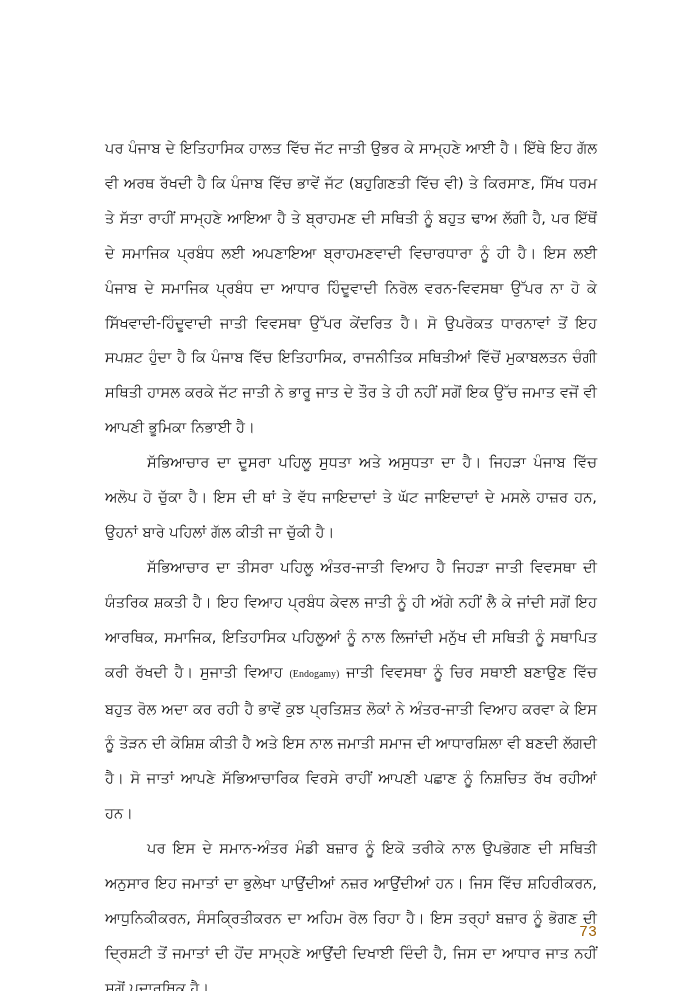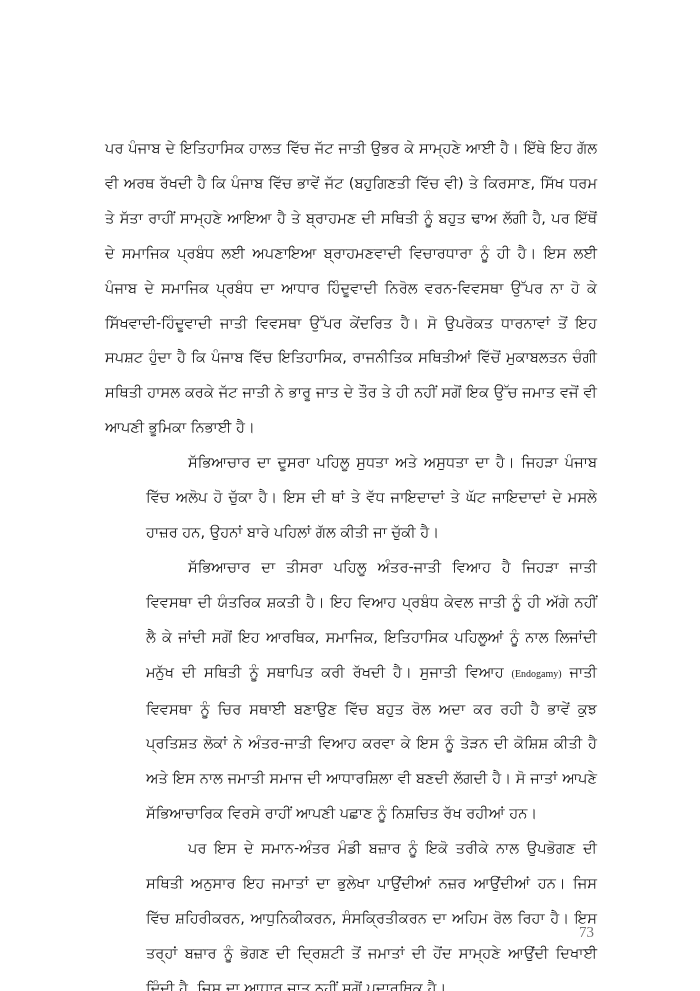--- a/index.html
+++ b/index.html
@@ -24,33 +24,32 @@
       line-height: 34.9px;
       text-align: justify;
     }
     .para {
       margin: 0;
       padding: 0;
       text-align: justify;
     }
     .para.indent {
       text-indent: 42px;
-      margin-left: 41px;
     }
     .latin {
       font-family: "Liberation Serif", "DejaVu Serif", serif;
       font-size: 10px;
     }
     .page-number {
       position: absolute;
       left: 579px;
       top: 924px;
-      font-family: Liberation Serif, serif;
+      font-family: Liberation Mono, monospace;
       font-size: 15px;
-      color: #737373;
+      color: #a16207;
     }
   </style>
 </head>
 <body>
 
 <div class="page">
   <p class="para">ਪਰ ਪੰਜਾਬ ਦੇ ਇਤਿਹਾਸਿਕ ਹਾਲਤ ਵਿੱਚ ਜੱਟ ਜਾਤੀ ਉਭਰ ਕੇ ਸਾਮ੍ਹਣੇ ਆਈ ਹੈ। ਇੱਥੇ ਇਹ ਗੱਲ ਵੀ ਅਰਥ ਰੱਖਦੀ ਹੈ ਕਿ ਪੰਜਾਬ ਵਿੱਚ ਭਾਵੇਂ ਜੱਟ (ਬਹੁਗਿਣਤੀ ਵਿੱਚ ਵੀ) ਤੇ ਕਿਰਸਾਣ, ਸਿੱਖ ਧਰਮ ਤੇ ਸੱਤਾ ਰਾਹੀਂ ਸਾਮ੍ਹਣੇ ਆਇਆ ਹੈ ਤੇ ਬ੍ਰਾਹਮਣ ਦੀ ਸਥਿਤੀ ਨੂੰ ਬਹੁਤ ਢਾਅ ਲੱਗੀ ਹੈ, ਪਰ ਇੱਥੋਂ ਦੇ ਸਮਾਜਿਕ ਪ੍ਰਬੰਧ ਲਈ ਅਪਣਾਇਆ ਬ੍ਰਾਹਮਣਵਾਦੀ ਵਿਚਾਰਧਾਰਾ ਨੂੰ ਹੀ ਹੈ। ਇਸ ਲਈ ਪੰਜਾਬ ਦੇ ਸਮਾਜਿਕ ਪ੍ਰਬੰਧ ਦਾ ਆਧਾਰ ਹਿੰਦੂਵਾਦੀ ਨਿਰੋਲ ਵਰਨ-ਵਿਵਸਥਾ ਉੱਪਰ ਨਾ ਹੋ ਕੇ ਸਿੱਖਵਾਦੀ-ਹਿੰਦੂਵਾਦੀ ਜਾਤੀ ਵਿਵਸਥਾ ਉੱਪਰ ਕੇਂਦਰਿਤ ਹੈ। ਸੋ ਉਪਰੋਕਤ ਧਾਰਨਾਵਾਂ ਤੋਂ ਇਹ ਸਪਸ਼ਟ ਹੁੰਦਾ ਹੈ ਕਿ ਪੰਜਾਬ ਵਿੱਚ ਇਤਿਹਾਸਿਕ, ਰਾਜਨੀਤਿਕ ਸਥਿਤੀਆਂ ਵਿੱਚੋਂ ਮੁਕਾਬਲਤਨ ਚੰਗੀ ਸਥਿਤੀ ਹਾਸਲ ਕਰਕੇ ਜੱਟ ਜਾਤੀ ਨੇ ਭਾਰੂ ਜਾਤ ਦੇ ਤੌਰ ਤੇ ਹੀ ਨਹੀਂ ਸਗੋਂ ਇਕ ਉੱਚ ਜਮਾਤ ਵਜੋਂ ਵੀ ਆਪਣੀ ਭੂਮਿਕਾ ਨਿਭਾਈ ਹੈ।</p>
   <p class="para indent">ਸੱਭਿਆਚਾਰ ਦਾ ਦੂਸਰਾ ਪਹਿਲੂ ਸੁਧਤਾ ਅਤੇ ਅਸੁਧਤਾ ਦਾ ਹੈ। ਜਿਹੜਾ ਪੰਜਾਬ ਵਿੱਚ ਅਲੋਪ ਹੋ ਚੁੱਕਾ ਹੈ। ਇਸ ਦੀ ਥਾਂ ਤੇ ਵੱਧ ਜਾਇਦਾਦਾਂ ਤੇ ਘੱਟ ਜਾਇਦਾਦਾਂ ਦੇ ਮਸਲੇ ਹਾਜ਼ਰ ਹਨ, ਉਹਨਾਂ ਬਾਰੇ ਪਹਿਲਾਂ ਗੱਲ ਕੀਤੀ ਜਾ ਚੁੱਕੀ ਹੈ।</p>
   <p class="para indent"><span>ਸੱਭਿਆਚਾਰ ਦਾ ਤੀਸਰਾ ਪਹਿਲੂ ਅੰਤਰ-ਜਾਤੀ ਵਿਆਹ ਹੈ ਜਿਹੜਾ ਜਾਤੀ ਵਿਵਸਥਾ ਦੀ ਯੰਤਰਿਕ ਸ਼ਕਤੀ ਹੈ। ਇਹ ਵਿਆਹ ਪ੍ਰਬੰਧ ਕੇਵਲ ਜਾਤੀ ਨੂੰ ਹੀ ਅੱਗੇ ਨਹੀਂ ਲੈ ਕੇ ਜਾਂਦੀ ਸਗੋਂ ਇਹ ਆਰਥਿਕ, ਸਮਾਜਿਕ, ਇਤਿਹਾਸਿਕ ਪਹਿਲੂਆਂ ਨੂੰ ਨਾਲ ਲਿਜਾਂਦੀ ਮਨੁੱਖ ਦੀ ਸਥਿਤੀ ਨੂੰ ਸਥਾਪਿਤ ਕਰੀ ਰੱਖਦੀ ਹੈ। ਸੁਜਾਤੀ ਵਿਆਹ </span><span class="latin">(Endogamy)</span><span> ਜਾਤੀ ਵਿਵਸਥਾ ਨੂੰ ਚਿਰ ਸਥਾਈ ਬਣਾਉਣ ਵਿੱਚ ਬਹੁਤ ਰੋਲ ਅਦਾ ਕਰ ਰਹੀ ਹੈ ਭਾਵੇਂ ਕੁਝ ਪ੍ਰਤਿਸ਼ਤ ਲੋਕਾਂ ਨੇ ਅੰਤਰ-ਜਾਤੀ ਵਿਆਹ ਕਰਵਾ ਕੇ ਇਸ ਨੂੰ ਤੋੜਨ ਦੀ ਕੋਸ਼ਿਸ਼ ਕੀਤੀ ਹੈ ਅਤੇ ਇਸ ਨਾਲ ਜਮਾਤੀ ਸਮਾਜ ਦੀ ਆਧਾਰਸ਼ਿਲਾ ਵੀ ਬਣਦੀ ਲੱਗਦੀ ਹੈ। ਸੋ ਜਾਤਾਂ ਆਪਣੇ ਸੱਭਿਆਚਾਰਿਕ ਵਿਰਸੇ ਰਾਹੀਂ ਆਪਣੀ ਪਛਾਣ ਨੂੰ ਨਿਸ਼ਚਿਤ ਰੱਖ ਰਹੀਆਂ ਹਨ।</span></p>
   <p class="para indent">ਪਰ ਇਸ ਦੇ ਸਮਾਨ-ਅੰਤਰ ਮੰਡੀ ਬਜ਼ਾਰ ਨੂੰ ਇਕੋ ਤਰੀਕੇ ਨਾਲ ਉਪਭੋਗਣ ਦੀ ਸਥਿਤੀ ਅਨੁਸਾਰ ਇਹ ਜਮਾਤਾਂ ਦਾ ਭੁਲੇਖਾ ਪਾਉਂਦੀਆਂ ਨਜ਼ਰ ਆਉਂਦੀਆਂ ਹਨ। ਜਿਸ ਵਿੱਚ ਸ਼ਹਿਰੀਕਰਨ, ਆਧੁਨਿਕੀਕਰਨ, ਸੰਸਕ੍ਰਿਤੀਕਰਨ ਦਾ ਅਹਿਮ ਰੋਲ ਰਿਹਾ ਹੈ। ਇਸ ਤਰ੍ਹਾਂ ਬਜ਼ਾਰ ਨੂੰ ਭੋਗਣ ਦੀ ਦ੍ਰਿਸ਼ਟੀ ਤੋਂ ਜਮਾਤਾਂ ਦੀ ਹੋਂਦ ਸਾਮ੍ਹਣੇ ਆਉਂਦੀ ਦਿਖਾਈ ਦਿੰਦੀ ਹੈ, ਜਿਸ ਦਾ ਆਧਾਰ ਜਾਤ ਨਹੀਂ ਸਗੋਂ ਪਦਾਰਥਿਕ ਹੈ।</p>

